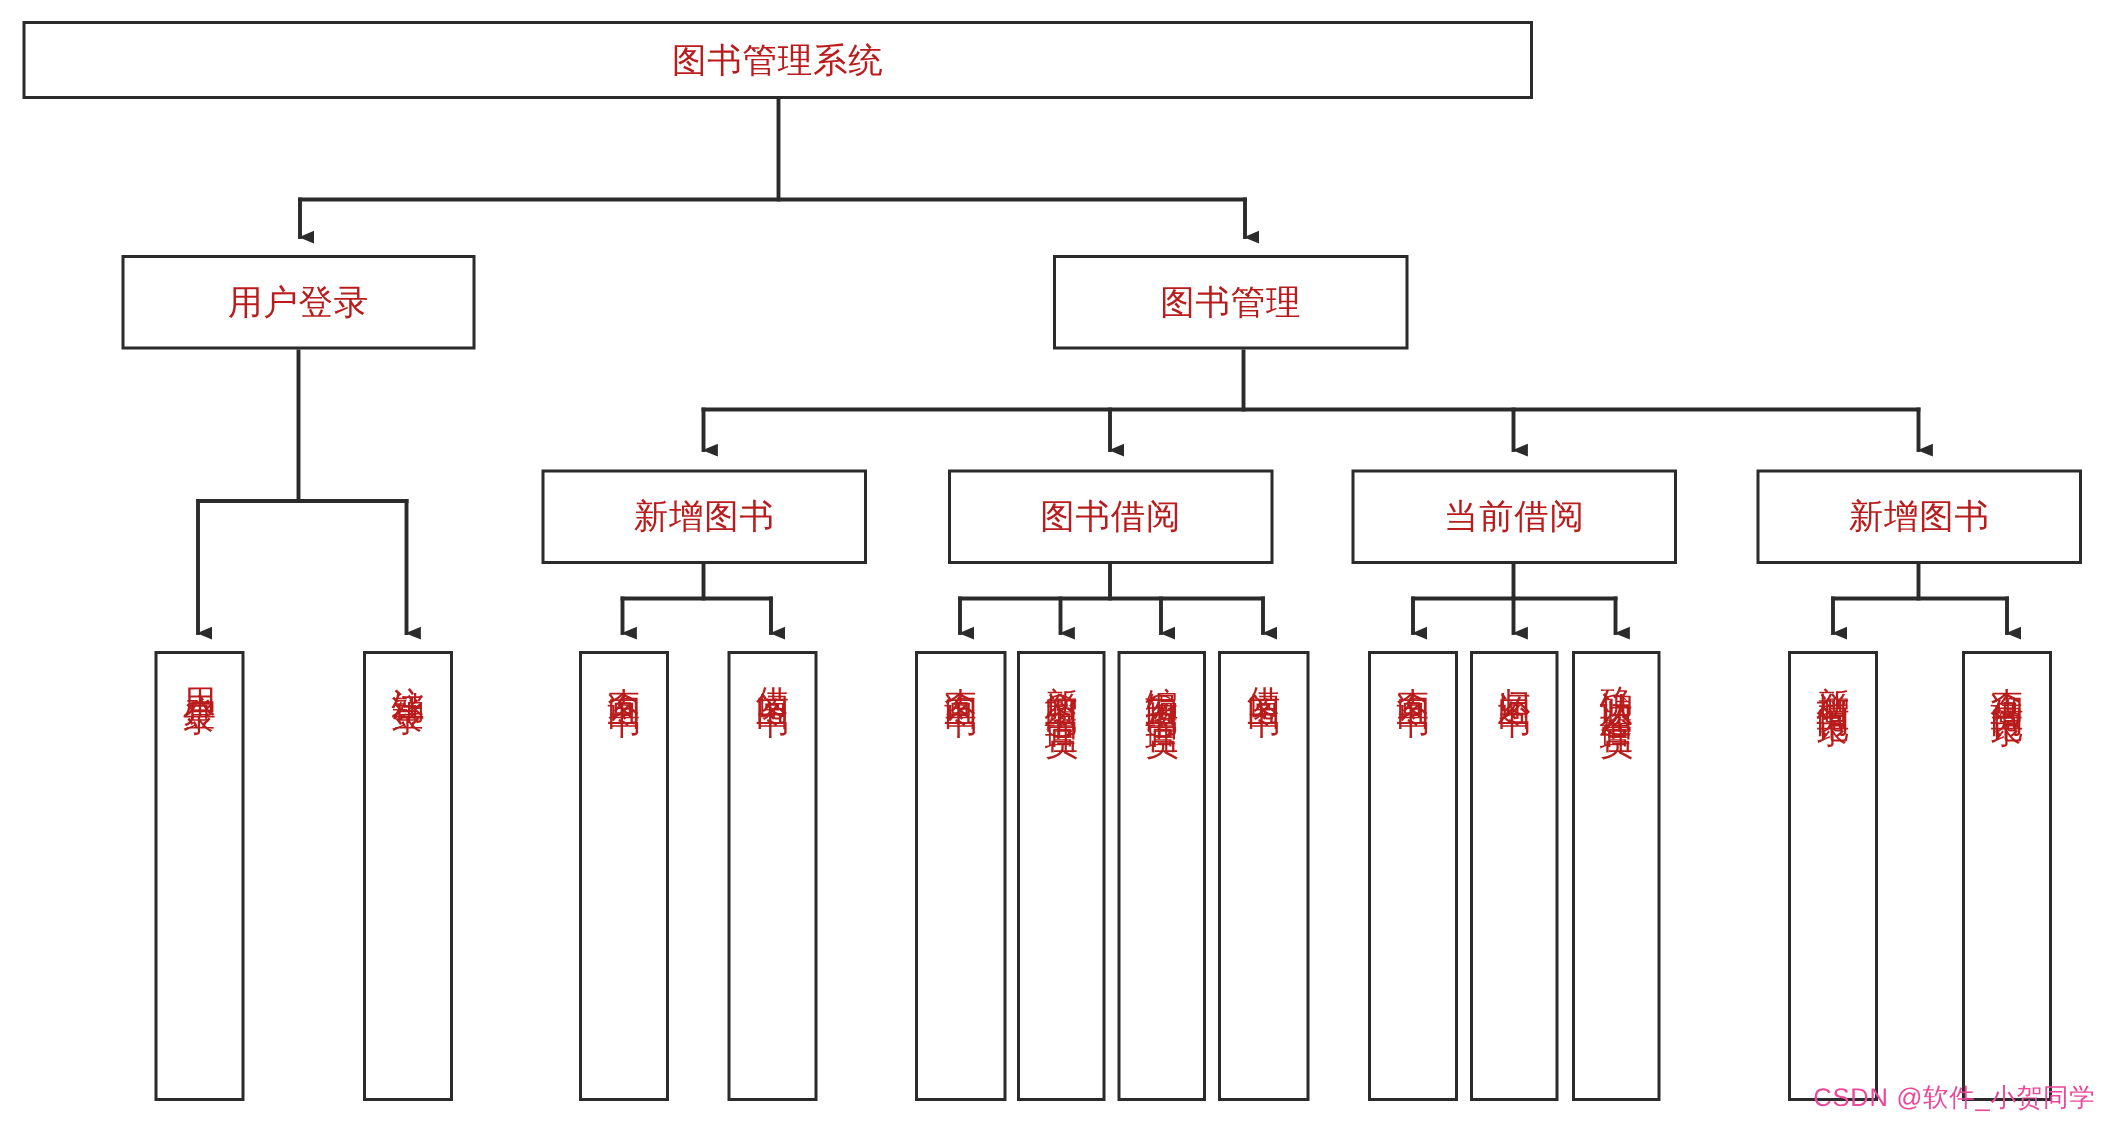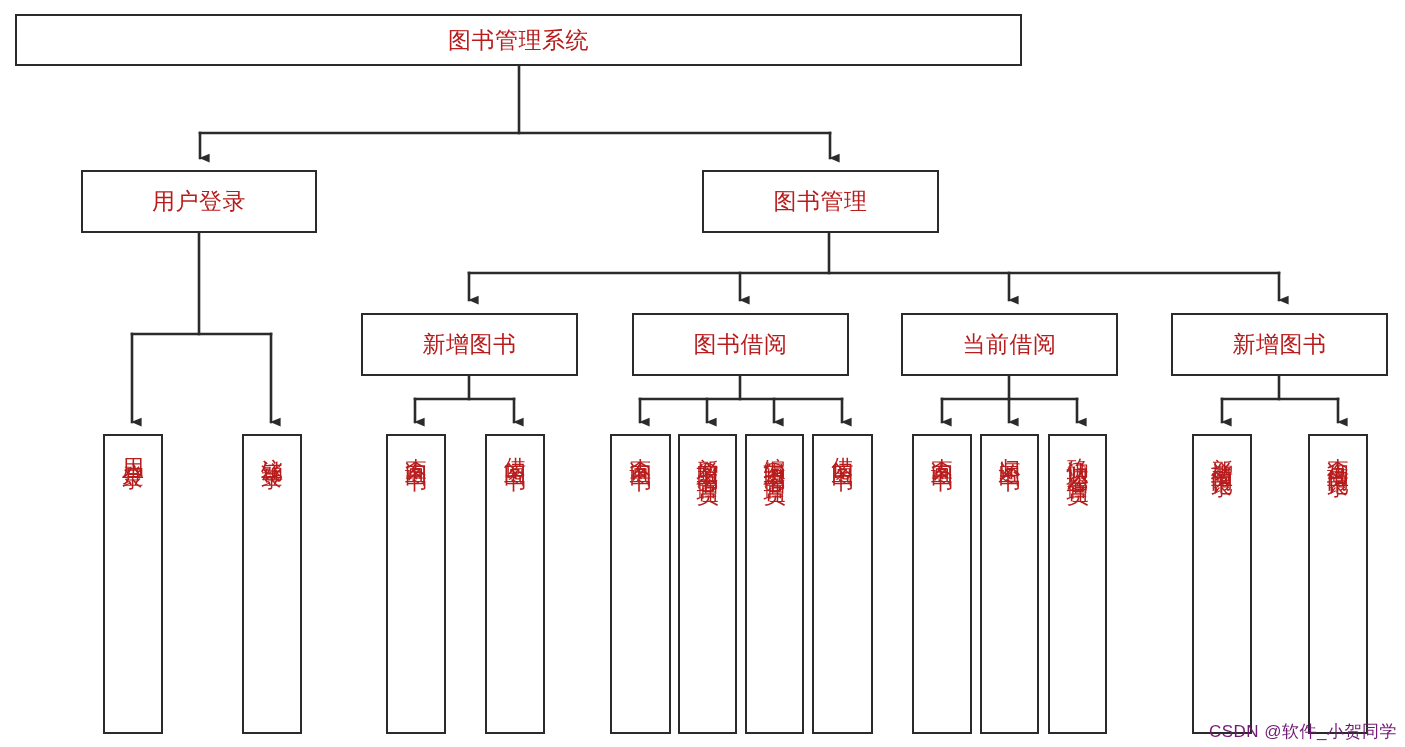--- a/index.html
+++ b/index.html
@@ -61,21 +61,21 @@
     font-size: 22px;
     line-height: 1.0;
     letter-spacing: 4px;
     white-space: nowrap;
   }
   .watermark {
     position: absolute;
     right: 8px;
     bottom: 4px;
     font-size: 17px;
-    color: #701a75;
+    color: #ec4899;
     letter-spacing: 0.5px;
     z-index: 5;
     white-space: nowrap;
   }
 </style>
 </head>
 <body>
 
 <div id="diagram-canvas">
 

